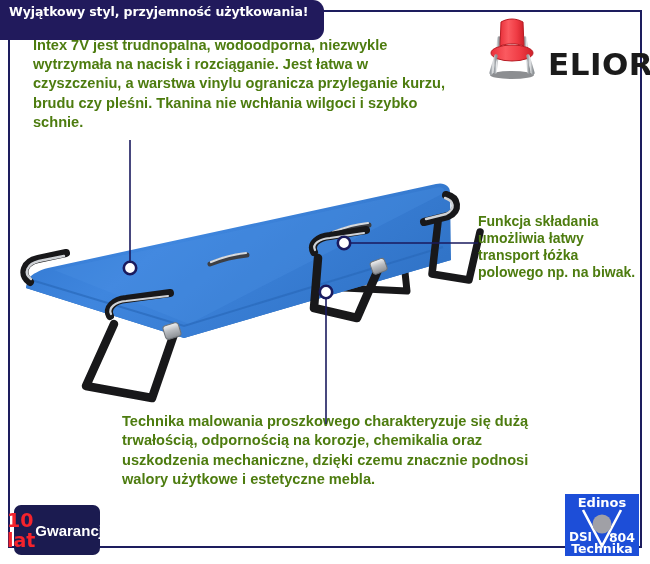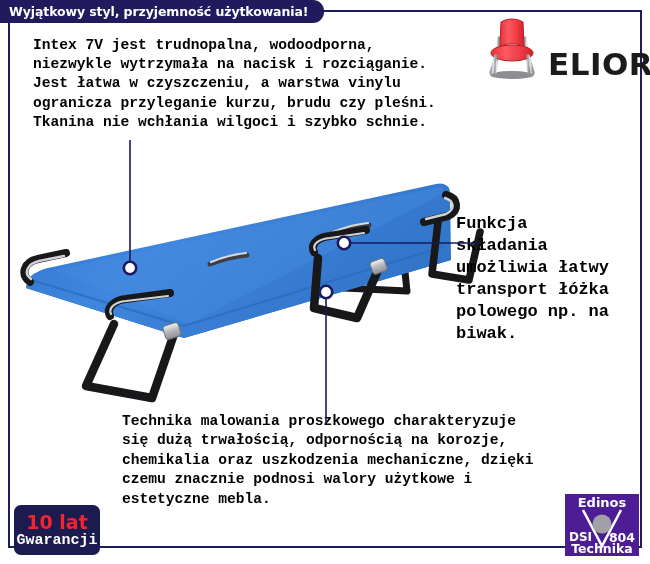--- a/index.html
+++ b/index.html
@@ -27,21 +27,21 @@
     border: 2px solid #1d1d5e;
     box-sizing: border-box;
     pointer-events: none;
   }
   
   #banner {
     position: absolute;
     left: 0;
     top: 0;
     height: 23px;
-    padding: 0 16px 0 9px;
+    padding: 0 16px 17px 9px;
     background: #211a5c;
     border-top-right-radius: 11px;
     border-bottom-right-radius: 11px;
     display: flex;
     align-items: center;
     z-index: 6;
   }
   #banner-text {
     color: #ffffff;
     font-size: 12.5px;
@@ -72,38 +72,38 @@
     font-size: 31px;
     font-weight: bold;
     color: #1b1b1b;
     letter-spacing: 0.5px;
     margin-left: 6px;
     line-height: 1;
   }
   
   .para {
     position: absolute;
-    font-family: Liberation Mono, monospace;
-    color: #000000;
+    font-family: Liberation Sans, sans-serif;
+    color: #4d7c0f;
     font-weight: bold;
     z-index: 4;
   }
   #para-top {
     left: 33px;
     top: 36px;
     width: 420px;
     font-size: 14.6px;
     line-height: 19.2px;
   }
   #para-right {
-    left: 456px;
+    left: 478px;
     top: 213px;
     width: 165px;
-    font-size: 17px;
-    line-height: 22px;
+    font-size: 14px;
+    line-height: 17px;
   }
   #para-bottom {
     left: 122px;
     top: 412px;
     width: 420px;
     font-size: 14.6px;
     line-height: 19.4px;
   }
   
   #product {
@@ -128,45 +128,45 @@
   #badge-warranty {
     position: absolute;
     left: 14px;
     top: 505px;
     width: 86px;
     height: 50px;
     background: #1b1b50;
     border-radius: 7px;
     z-index: 7;
     display: flex;
-    flex-direction: column;
+    flex-direction: row;
     align-items: center;
     justify-content: center;
   }
   #badge-warranty-years {
     color: #f5232c;
     font-family: "DejaVu Sans", sans-serif;
     font-weight: bold;
     font-size: 19px;
     line-height: 20px;
   }
   #badge-warranty-label {
     color: #ffffff;
-    font-family: Liberation Mono, monospace;
+    font-family: Liberation Sans, sans-serif;
     font-weight: bold;
     font-size: 15px;
     line-height: 17px;
   }
   #badge-edinos {
     position: absolute;
     left: 565px;
     top: 494px;
     width: 74px;
     height: 62px;
-    background: #4c1d95;
+    background: #1d4ed8;
     z-index: 7;
   }
   #badge-edinos-name {
     position: absolute;
     left: 0;
     top: 1px;
     width: 74px;
     text-align: center;
     color: #ffffff;
     font-family: "DejaVu Sans", sans-serif;

